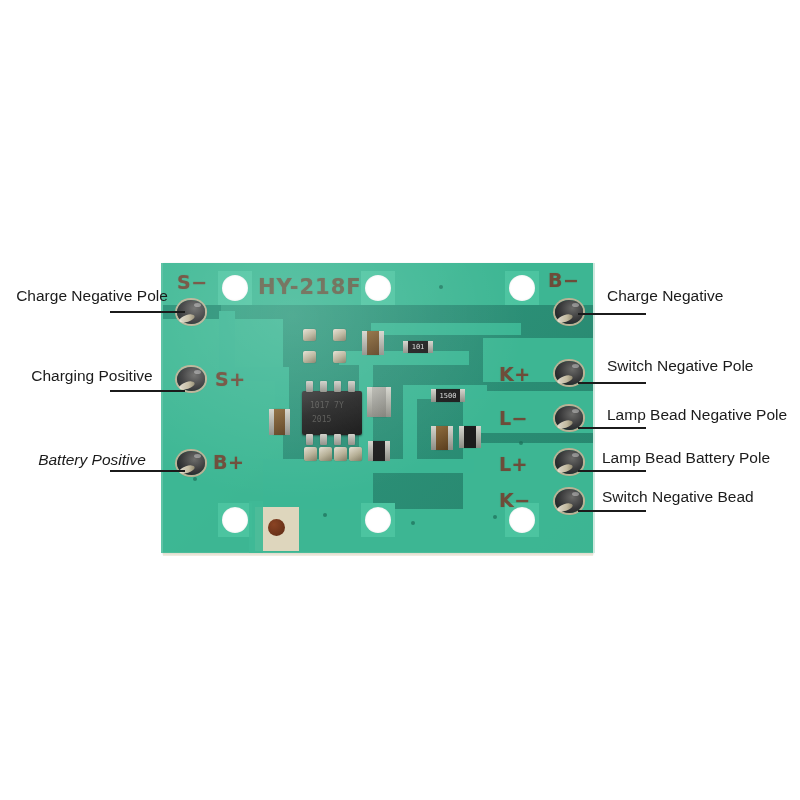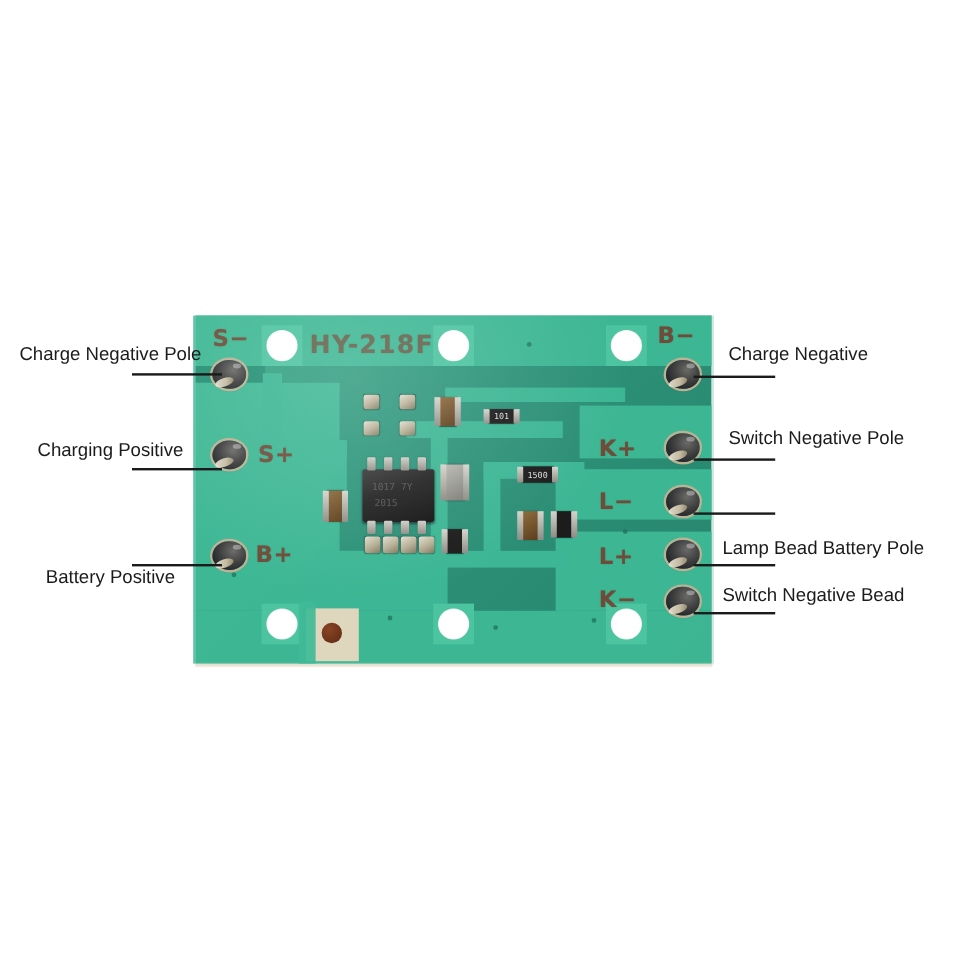--- a/index.html
+++ b/index.html
@@ -389,29 +389,30 @@
     <div class="via" style="left:276px; top:22px;"></div>
     <div class="via" style="left:356px; top:178px;"></div>
   </div>
 
   <div class="callout left" style="left:8px; top:288px; width:168px;">Charge Negative Pole</div>
   <div class="leader" style="left:110px; top:311px; width:75px;"></div>
 
   <div class="callout left" style="left:8px; top:368px; width:168px;">Charging Positive</div>
   <div class="leader" style="left:110px; top:390px; width:75px;"></div>
 
-  <div class="callout left" style="left:8px; top:474px; width:168px;">Battery Positive</div>
+  <div class="callout left" style="left:8px; top:452px; width:168px;font-style:italic;">Battery Positive</div>
   <div class="leader" style="left:110px; top:470px; width:75px;"></div>
 
   <div class="callout right" style="left:607px; top:288px;">Charge Negative</div>
   <div class="leader" style="left:578px; top:313px; width:68px;"></div>
 
   <div class="callout right" style="left:607px; top:358px;">Switch Negative Pole</div>
   <div class="leader" style="left:578px; top:382px; width:68px;"></div>
 
+  <div class="callout right" style="left:607px; top:407px;">Lamp Bead Negative Pole</div>
   <div class="leader" style="left:578px; top:427px; width:68px;"></div>
 
   <div class="callout right" style="left:602px; top:450px;">Lamp Bead Battery Pole</div>
   <div class="leader" style="left:578px; top:470px; width:68px;"></div>
 
   <div class="callout right" style="left:602px; top:489px;">Switch Negative Bead</div>
   <div class="leader" style="left:578px; top:510px; width:68px;"></div>
 
 </div>
 

